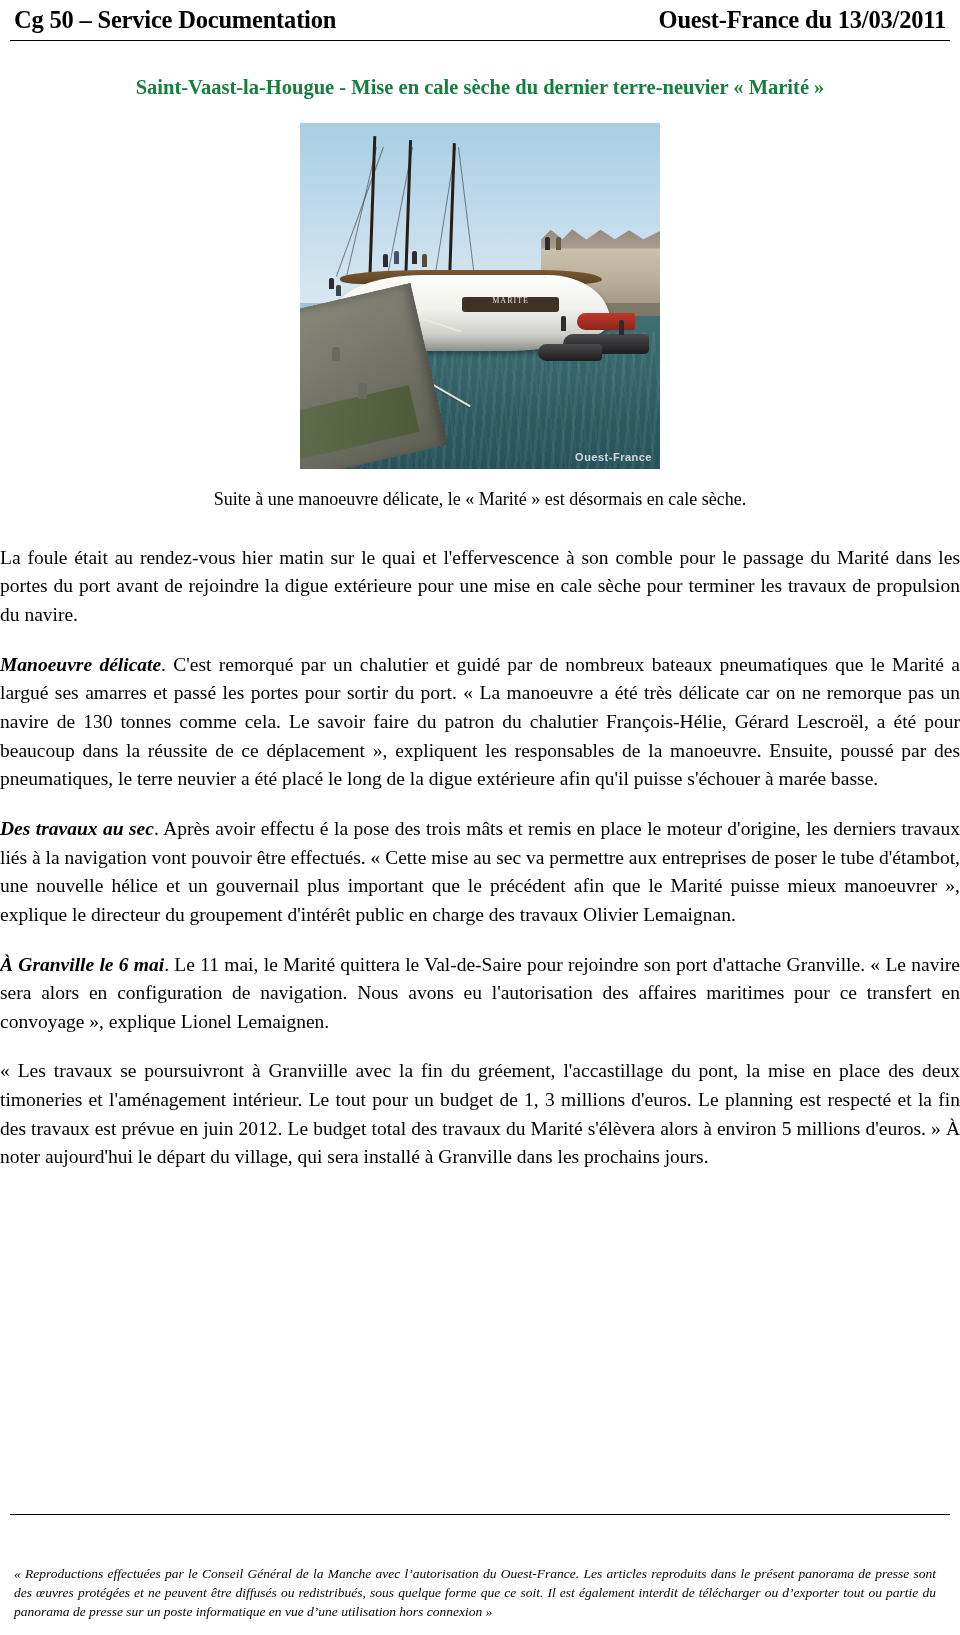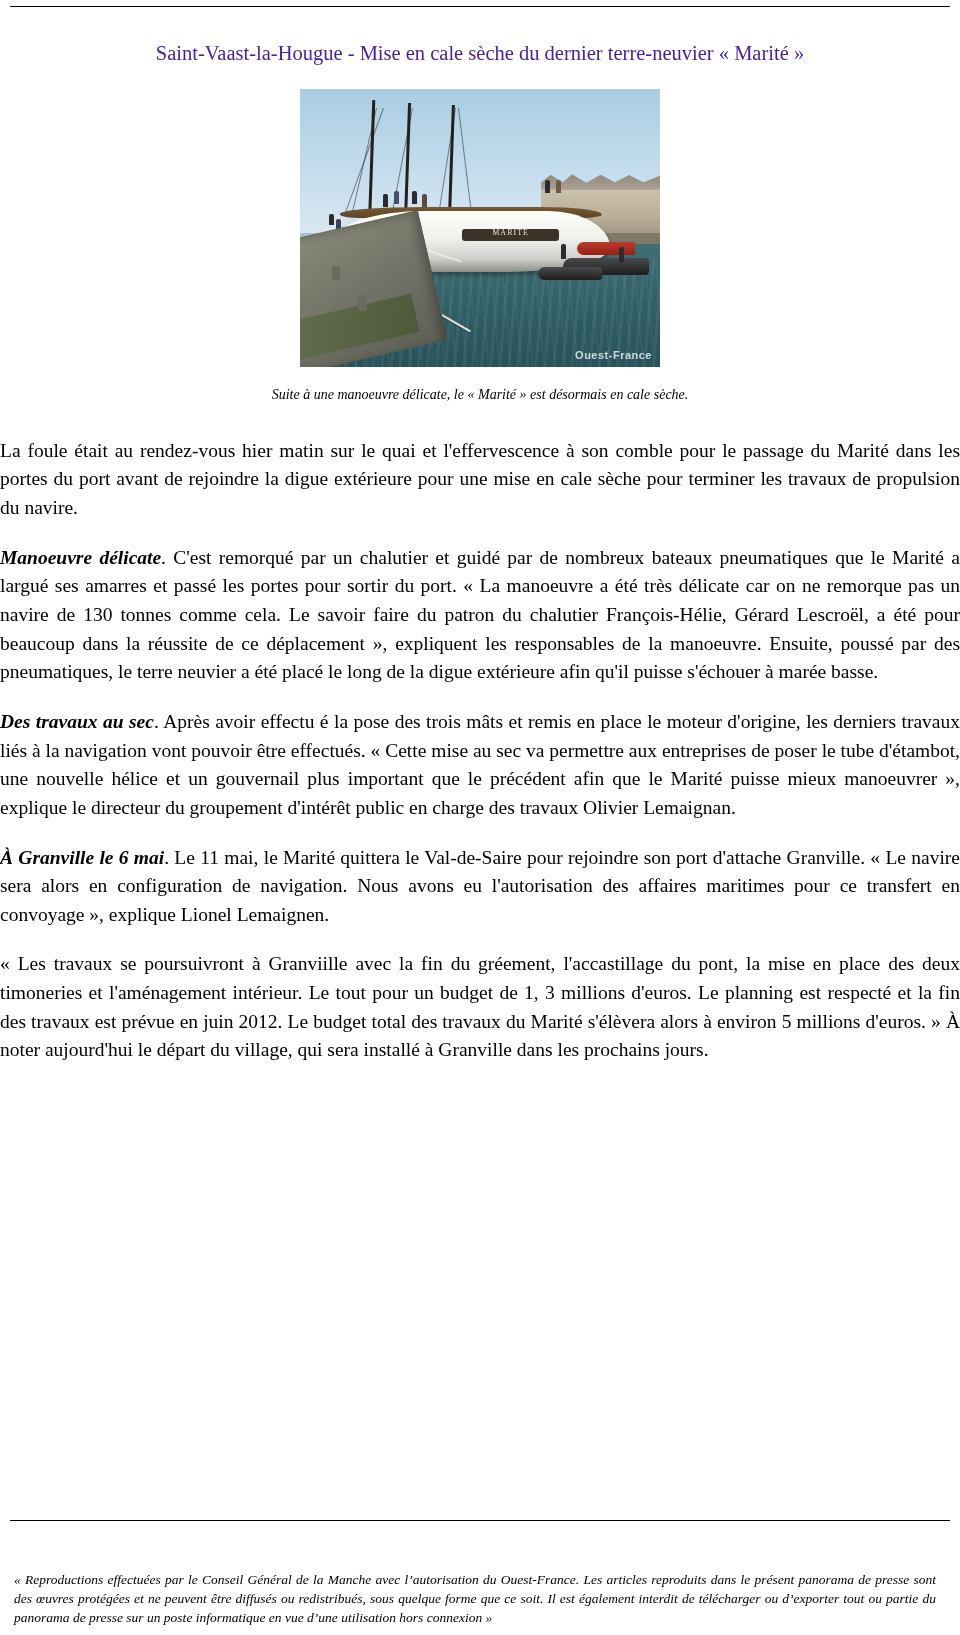--- a/index.html
+++ b/index.html
@@ -35,36 +35,36 @@
   .doc-header .left { white-space: nowrap; }
   .doc-header .right { white-space: nowrap; }
   .header-rule {
     border: 0;
     border-top: 1.6px solid #000;
     margin: 6px 10px 0 10px;
   }
 
   
   .article-title {
-    color: #4c1d95;
-    font-weight: normal;
+    color: #15803d;
+    font-weight: bold;
     font-size: 20.5px;
     text-align: center;
     margin: 34px 40px 0 40px;
     line-height: 1.25;
   }
 
   
   .figure {
     margin-top: 22px;
     text-align: center;
   }
   .photo {
     width: 360px;
-    height: 278px;
+    height: 346px;
     margin: 0 auto;
     position: relative;
     overflow: hidden;
     background: #9fc4da;
     display: block;
   }
   
   .photo .sky {
     position: absolute; left:0; top:0; width:100%; height:52%;
     background: linear-gradient(180deg,#a9cde2 0%, #c3dced 55%, #d9e8f1 100%);
@@ -196,22 +196,21 @@
   .photo .watermark {
     position: absolute; right: 8px; bottom: 6px;
     font-family: "Liberation Sans", sans-serif;
     font-size: 11px;
     color: rgba(235,238,240,0.85);
     letter-spacing: 0.5px;
     font-weight: 600;
   }
 
   .caption {
-    font-style: italic;
-    font-size: 14px;
+    font-size: 18px;
     text-align: center;
     margin: 20px 60px 0 60px;
   }
 
   
   .body-text {
     margin: 0 0;
     padding-top: 34px;
   }
   .body-text p {
@@ -240,20 +239,24 @@
     font-size: 13.5px;
     line-height: 1.42;
     text-align: justify;
   }
 </style>
 </head>
 <body>
 
 <div class="page">
 
+  <div class="doc-header">
+    <div class="left">Cg 50 – Service Documentation</div>
+    <div class="right">Ouest-France du 13/03/2011</div>
+  </div>
   <hr class="header-rule">
 
   <h1 class="article-title">Saint-Vaast-la-Hougue - Mise en cale sèche du dernier terre-neuvier « Marité »</h1>
 
   <div class="figure">
     <div class="photo">
       <div class="sky"></div>
       <div class="town"></div>
       <div class="quay-far"></div>
       <div class="water"></div>

